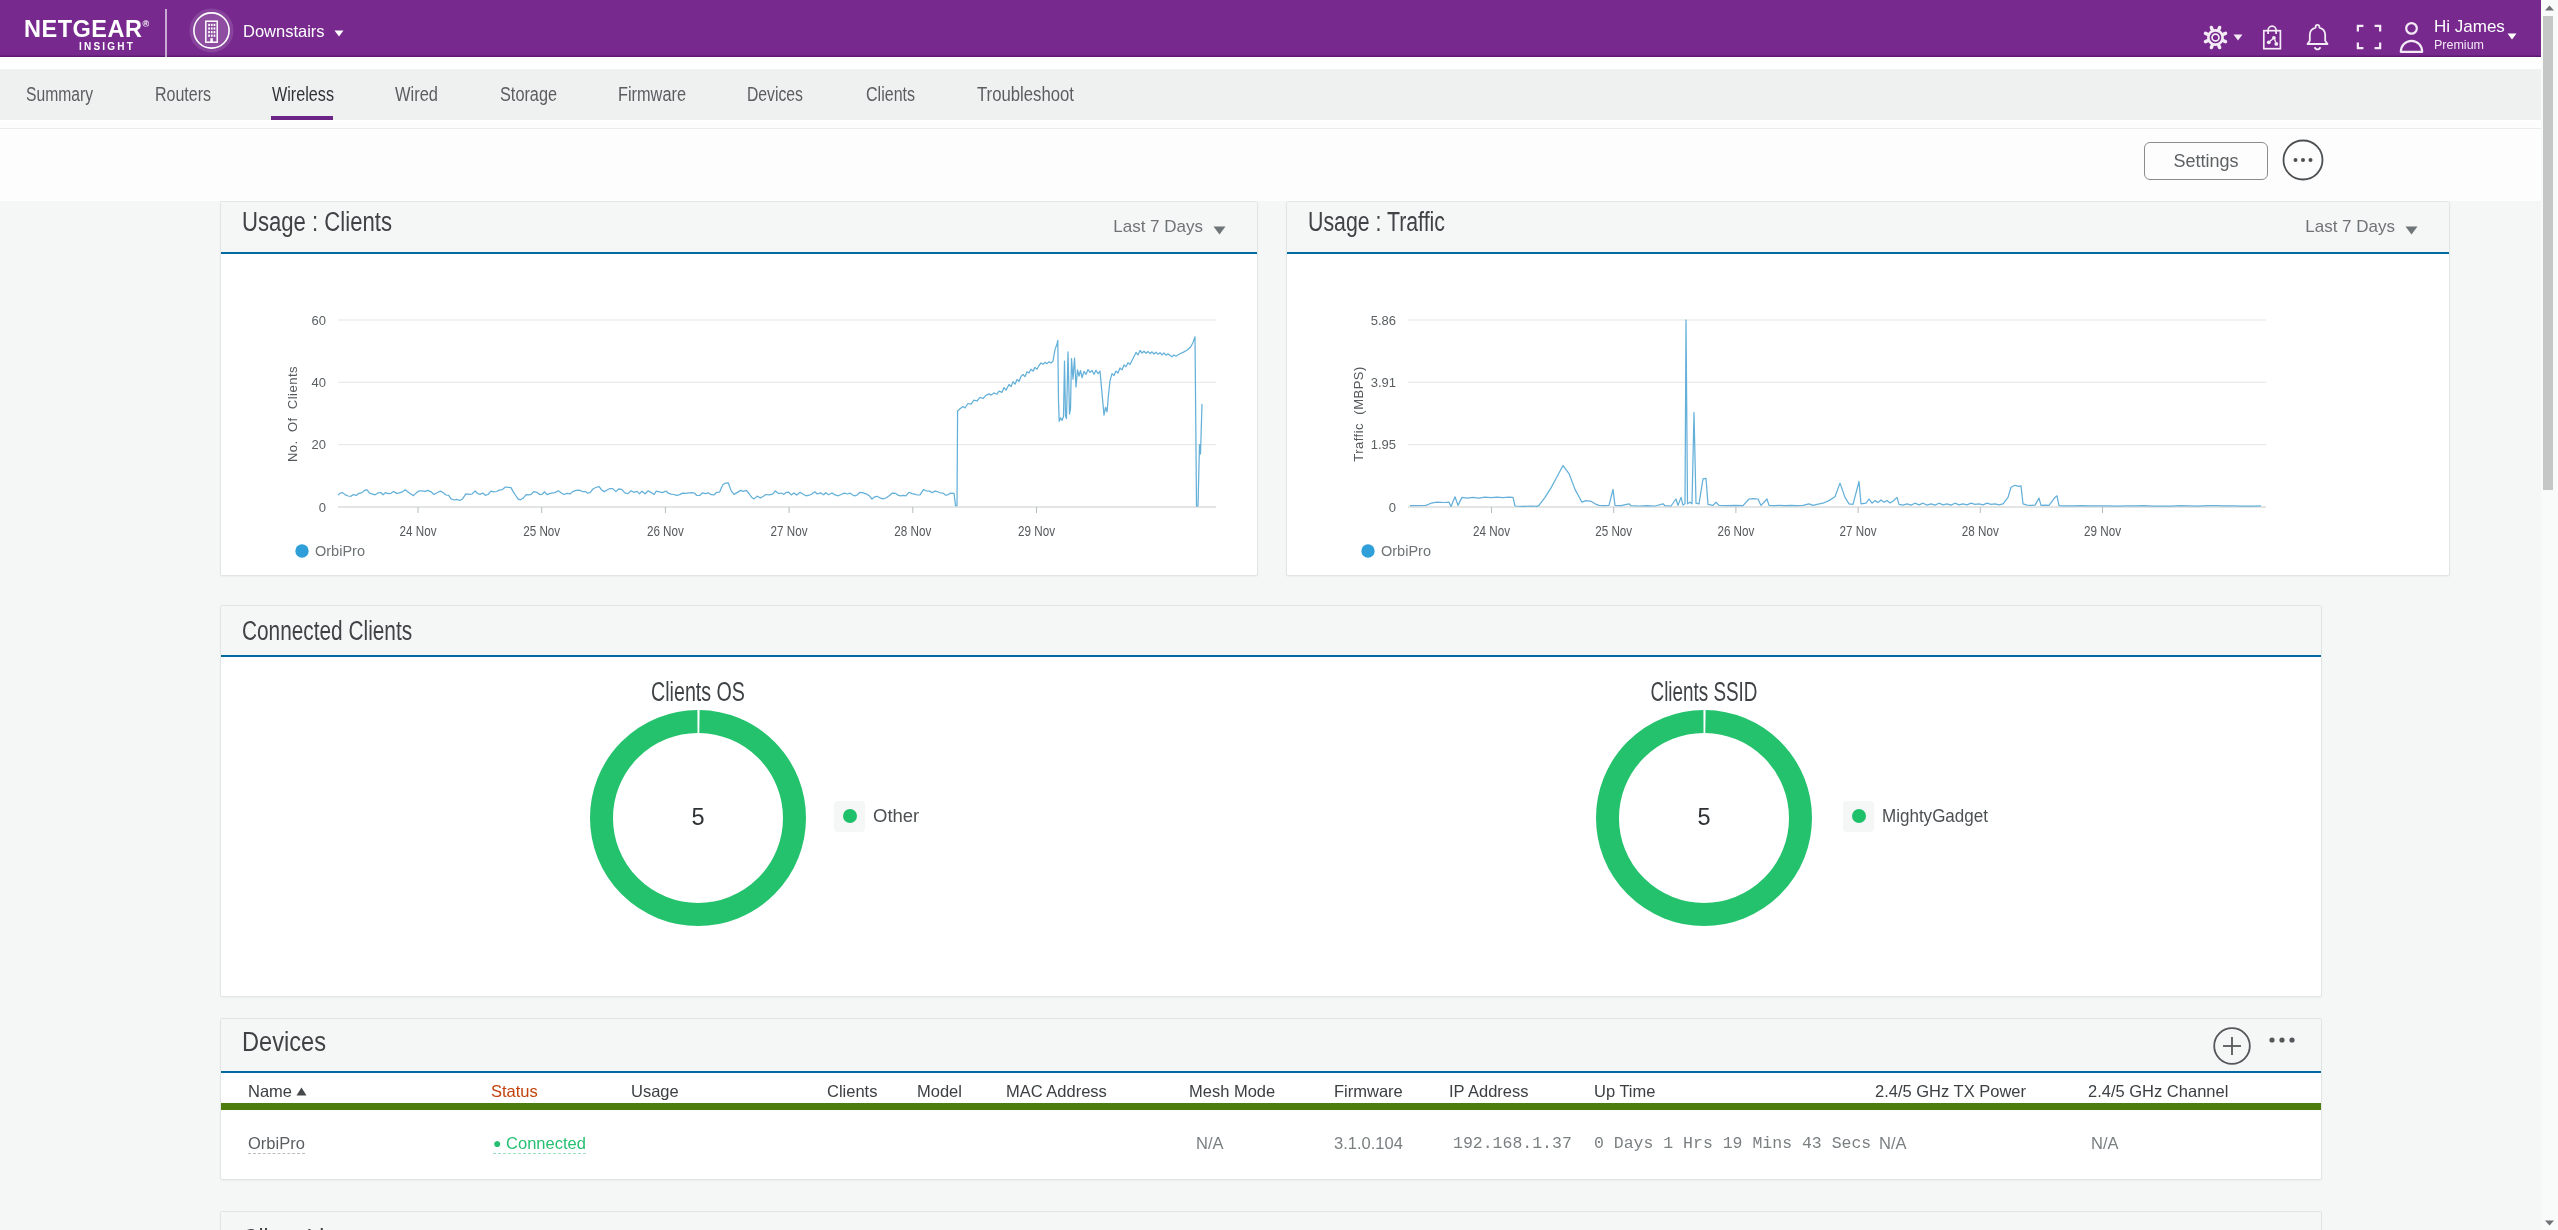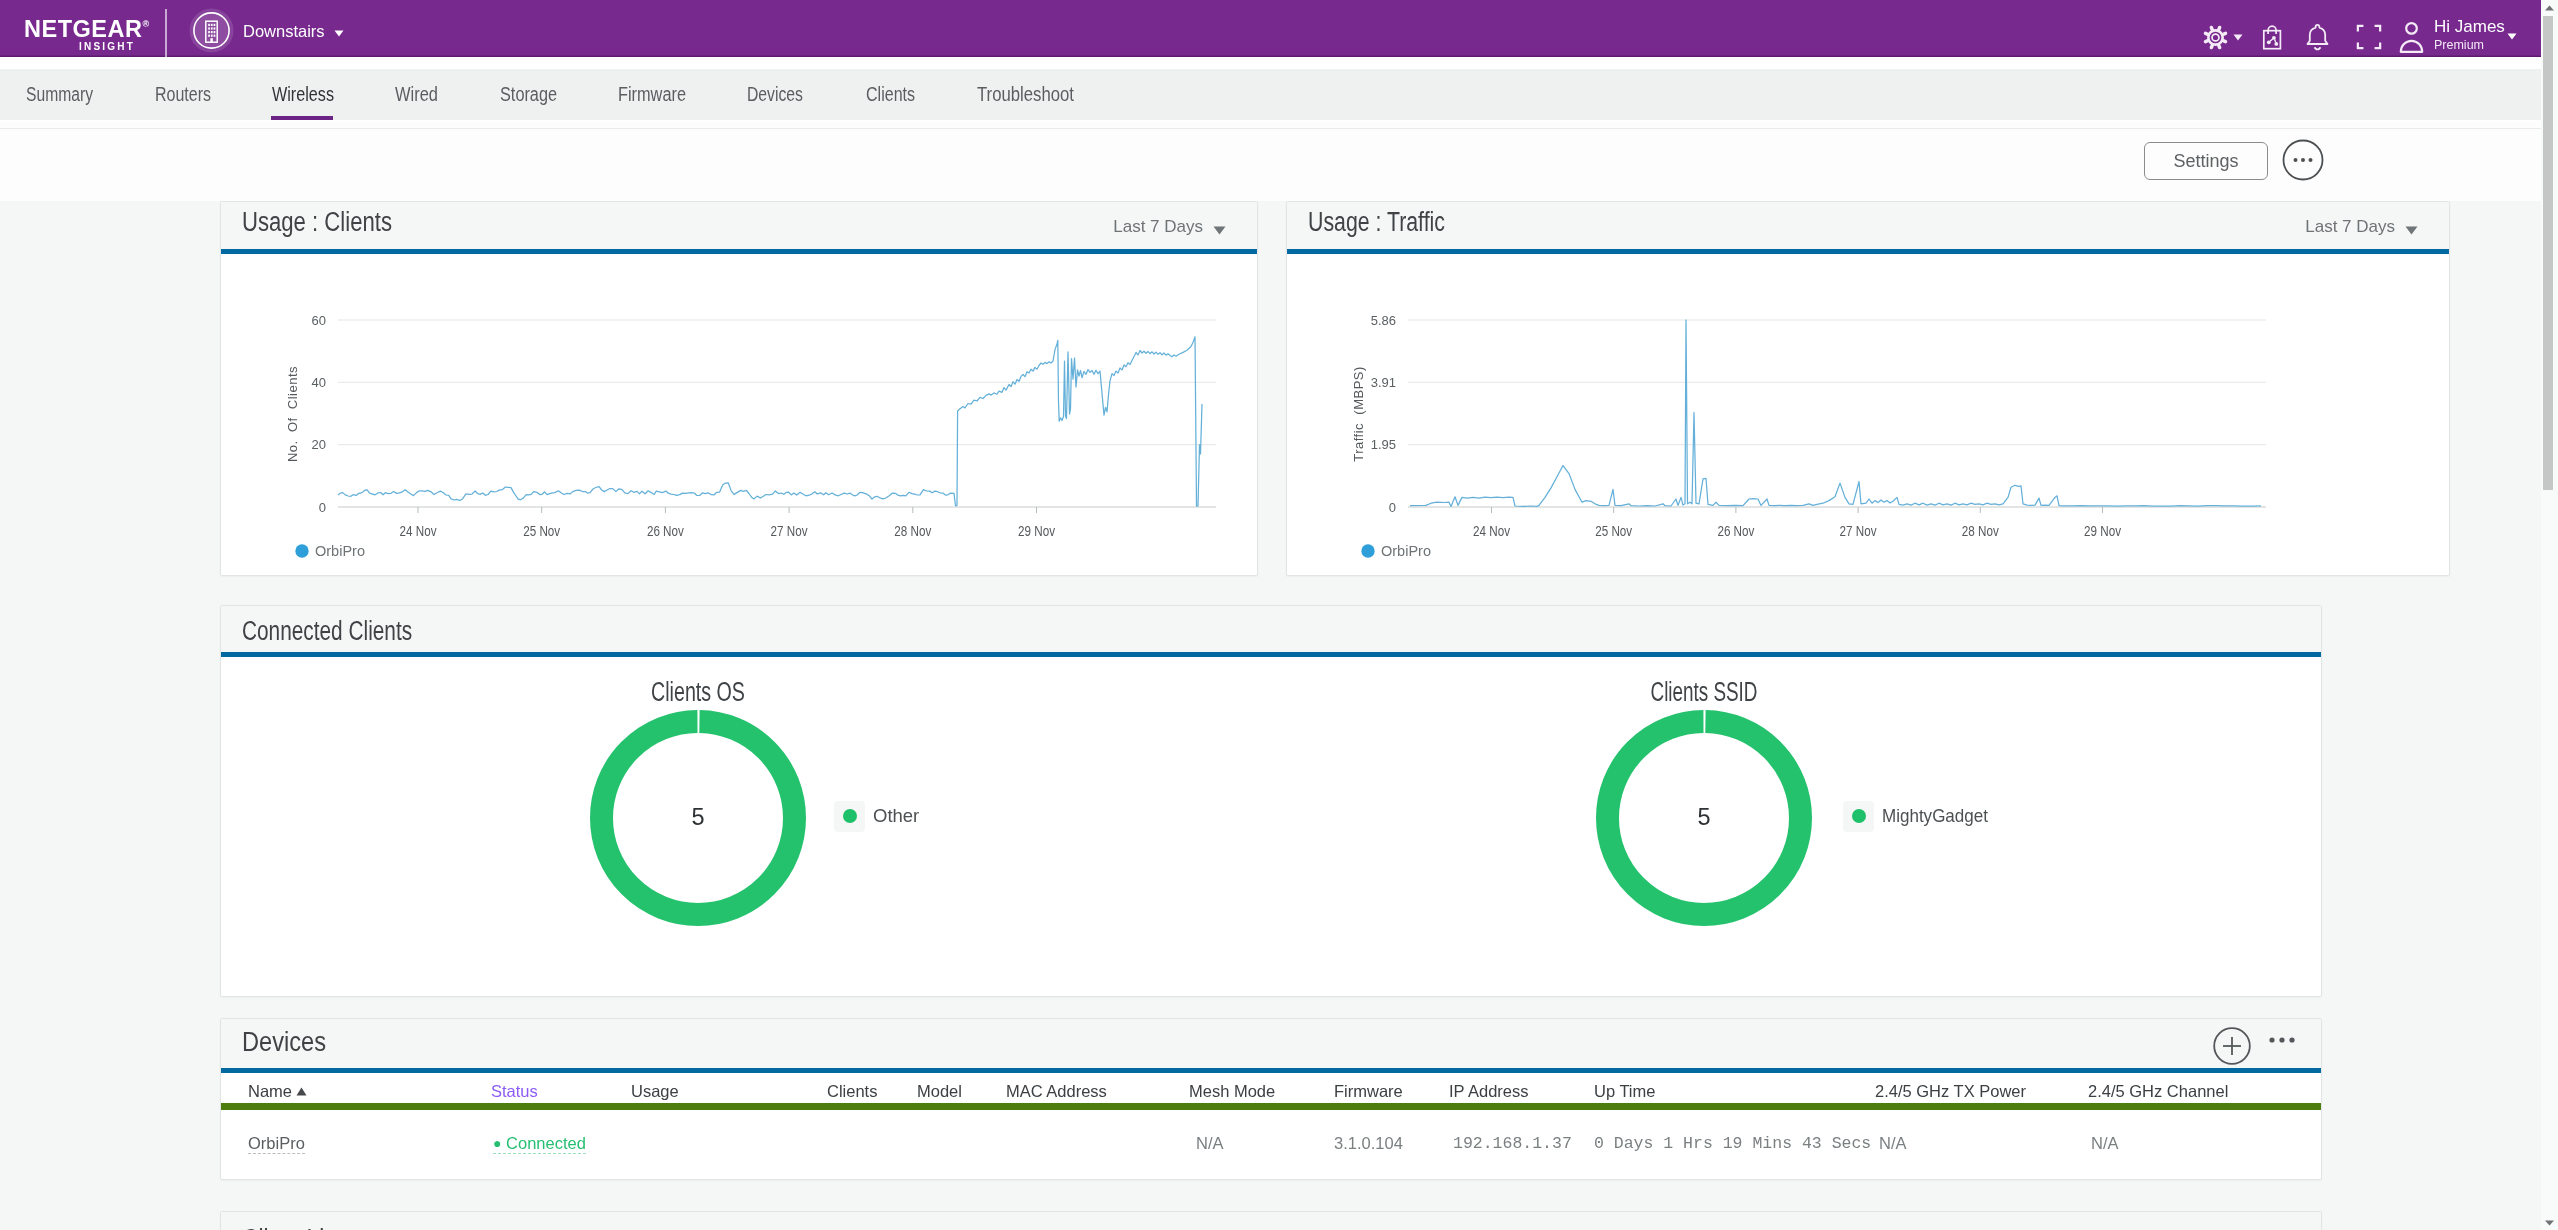--- a/index.html
+++ b/index.html
@@ -1,20 +1,20 @@
 <!DOCTYPE html>
 <html><head><meta charset="utf-8"><title>NETGEAR Insight</title>
 <style>
   * { margin:0; padding:0; box-sizing:border-box; }
   html,body { width:2558px; height:1230px; overflow:hidden; background:#fff;
     font-family:"Liberation Sans", sans-serif; }
   .abs { position:absolute; }
   .card { position:absolute; background:#fff; border:1px solid #e2e5e5; border-radius:2px;
      box-shadow:0 1px 2px rgba(0,0,0,0.04); }
-  .card-head { position:absolute; left:0; top:0; right:0; background:#f5f7f7; border-bottom:5px solid #0369a1; }
+  .card-head { position:absolute; left:0; top:0; right:0; background:#f5f7f7; border-bottom:2px solid #0369a1; }
   .card-title { position:absolute; left:21px; color:#3f4345; font-size:27px; transform-origin:left center; white-space:nowrap; }
 </style></head>
 <body>
 
 <div class="abs" style="left:0;top:0;width:2558px;height:57px;background:#77298e;box-shadow:inset 0 -1.5px 0 rgba(40,5,55,0.35)">
   <div class="abs" style="left:24px;top:16px;color:#fff;font-size:23.5px;font-weight:bold;letter-spacing:0.5px">NETGEAR<span style="font-size:9px;vertical-align:10px;letter-spacing:0">®</span></div>
   <div class="abs" style="left:79px;top:41px;color:#fff;font-size:10px;font-weight:bold;letter-spacing:2.2px">INSIGHT</div>
   <div class="abs" style="left:165px;top:9px;width:1.5px;height:54px;background:rgba(255,255,255,0.6)"></div>
   <svg class="abs" style="left:189px;top:7.5px" width="45" height="45" viewBox="0 0 45 45">
     <circle cx="22.5" cy="22.5" r="22" fill="rgba(255,255,255,0.13)"></circle>
@@ -233,21 +233,21 @@
         <line x1="10" y1="19" x2="28" y2="19" stroke="#54585a" stroke-width="1.8"></line>
       </svg>
       <svg class="abs" style="right:22px;top:18px" width="30" height="6">
         <circle cx="3" cy="3" r="2.6" fill="#54585a"></circle>
           <circle cx="13" cy="3" r="2.6" fill="#54585a"></circle>
           <circle cx="23" cy="3" r="2.6" fill="#54585a"></circle>
       </svg>
     </div>
     <div class="abs" style="left:0;top:54px;width:2100px;height:37px;border-bottom:7px solid #4d7c0f">
   <div class="abs" style="left:27px;top:9px;font-size:16.5px;color:#3c4043">Name</div>
-  <div class="abs" style="left:270px;top:9px;font-size:16.5px;color:#8b5cf6">Status</div>
+  <div class="abs" style="left:270px;top:9px;font-size:16.5px;color:#c2410c">Status</div>
   <div class="abs" style="left:410px;top:9px;font-size:16.5px;color:#3c4043">Usage</div>
   <div class="abs" style="left:606px;top:9px;font-size:16.5px;color:#3c4043">Clients</div>
   <div class="abs" style="left:696px;top:9px;font-size:16.5px;color:#3c4043">Model</div>
   <div class="abs" style="left:785px;top:9px;font-size:16.5px;color:#3c4043">MAC Address</div>
   <div class="abs" style="left:968px;top:9px;font-size:16.5px;color:#3c4043">Mesh Mode</div>
   <div class="abs" style="left:1113px;top:9px;font-size:16.5px;color:#3c4043">Firmware</div>
   <div class="abs" style="left:1228px;top:9px;font-size:16.5px;color:#3c4043">IP Address</div>
   <div class="abs" style="left:1373px;top:9px;font-size:16.5px;color:#3c4043">Up Time</div>
   <div class="abs" style="left:1654px;top:9px;font-size:16.5px;color:#3c4043">2.4/5 GHz TX Power</div>
   <div class="abs" style="left:1867px;top:9px;font-size:16.5px;color:#3c4043">2.4/5 GHz Channel</div>

